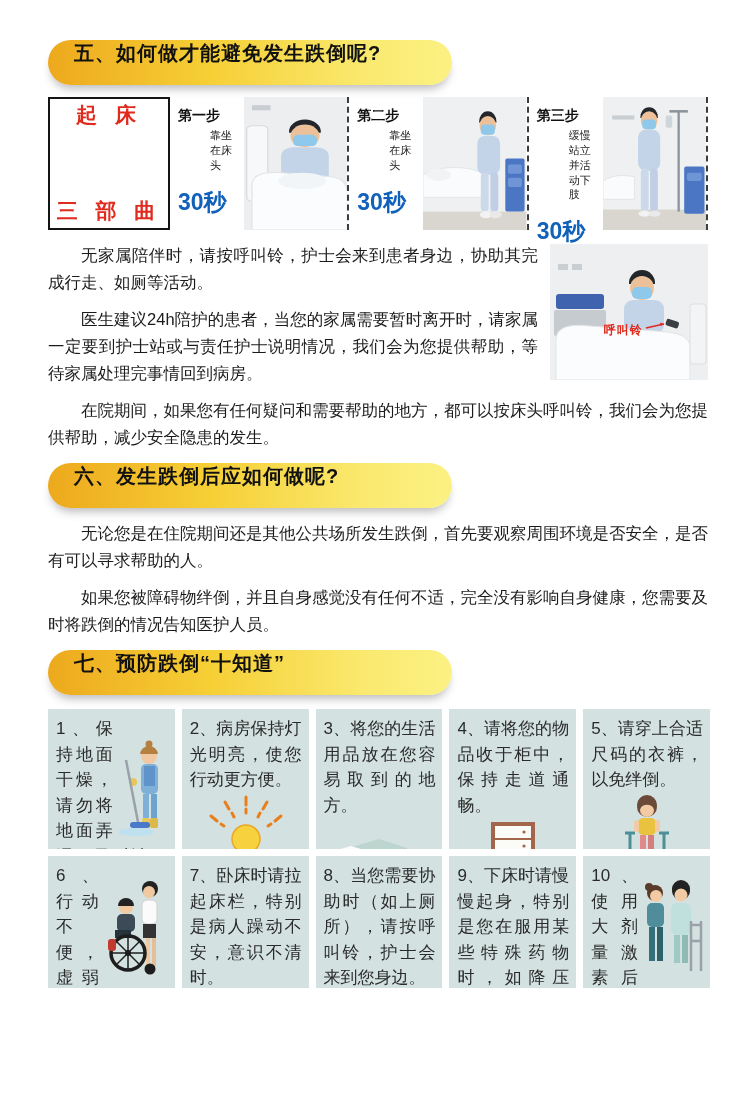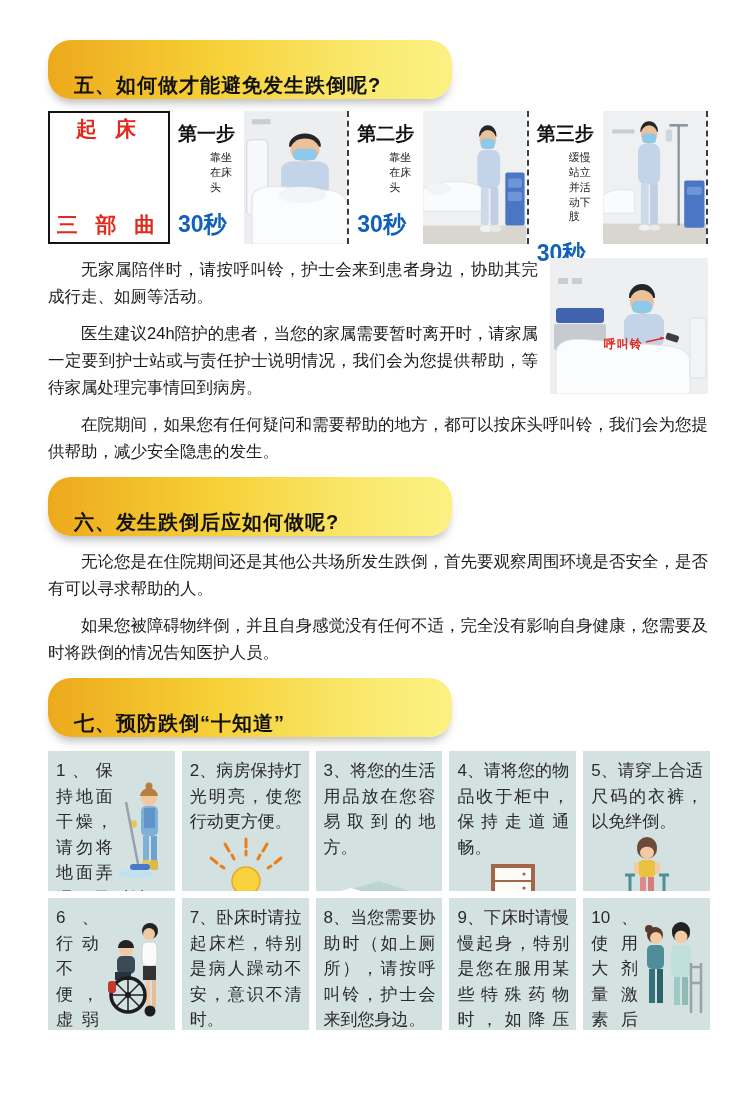--- a/index.html
+++ b/index.html
@@ -1,34 +1,34 @@
 <!DOCTYPE html>
 <html><head>
 <meta charset="utf-8">
 <style>
   * { box-sizing: border-box; margin: 0; padding: 0; }
   body { background: #fff; font-family: "Liberation Sans", "DejaVu Sans", sans-serif; }
   .page { position: relative; width: 750px; height: 1119px; background: #fff; overflow: hidden;
           padding: 40px 42px 0 48px; }
 
   
-  .banner { width: 404px; height: 59px; border-radius: 23px;
+  .banner { width: 404px; height: 45px; border-radius: 23px;
             background: linear-gradient(90deg, #eda91d 0%, #f6cf35 40%, #fae96e 78%, #fbf183 100%);
             box-shadow: 0 7px 9px -3px rgba(110,110,110,.45);
-            display: flex; align-items: flex-end; padding-left: 26px; }
+            display: flex; align-items: flex-start; padding-left: 26px; }
   .banner span { font-size: 20px; font-weight: bold; color: #111; letter-spacing: 1px; }
 
   
   .strip { margin-top: 12px; height: 133px; display: flex; width: 660px; }
   .strip-label { width: 122px; border: 2px solid #141414; background: #fff; flex: none;
                  display: flex; flex-direction: column; justify-content: space-between; align-items: center; }
   .strip-label div { color: #e02a1d; font-weight: bold; font-size: 21px; letter-spacing: 6px; line-height: 1.55; }
   .step-cell { flex: 1 1 0; display: flex; border-right: 2px dashed #3c3c3c; }
   .step-info { width: 74px; flex: none; padding: 10px 4px 0 8px; }
-  .step-name { font-size: 19px; font-weight: bold; color: #111; }
+  .step-name { font-size: 14px; font-weight: bold; color: #111; }
   .step-desc { font-size: 11px; color: #222; margin-top: 3px; line-height: 1.35; margin-left: 32px; }
   .step-sec  { font-size: 23px; font-weight: bold; color: #1161bb; margin-top: 14px; }
   .step-photo { flex: 1 1 auto; overflow: hidden; }
   .step-photo svg { display: block; width: 100%; height: 100%; }
 
   
   .textblock { margin-top: 12px; width: 660px; }
   .textblock p { font-size: 16.5px; line-height: 27px; color: #1b1b1b;
                  text-indent: 2em; text-align: justify; margin-bottom: 10px; }
   .side-photo { float: right; width: 158px; height: 136px; margin: 2px 0 8px 12px; position: relative; }

